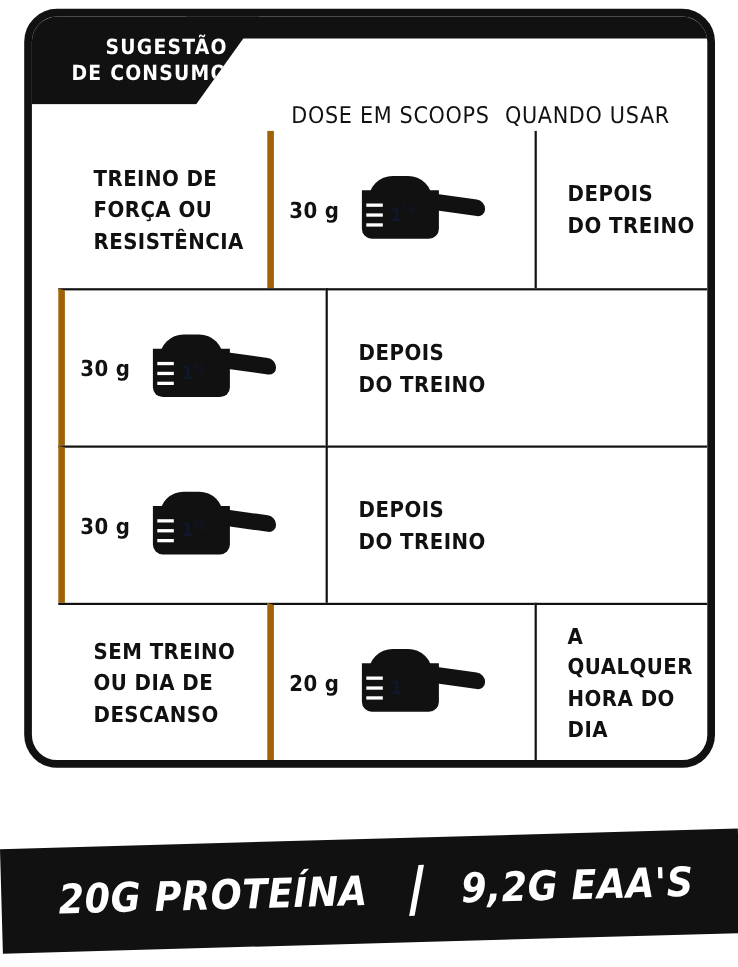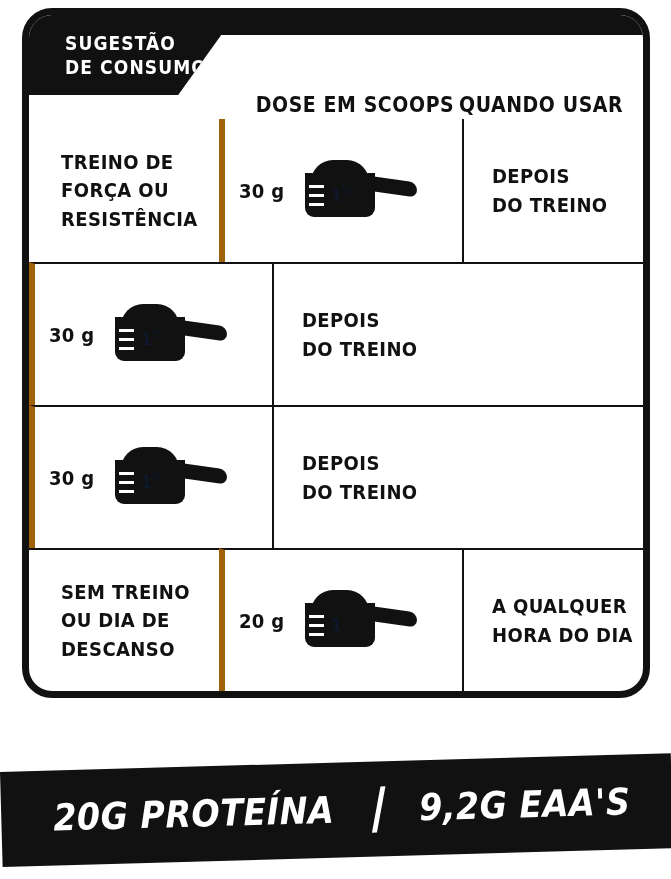--- a/index.html
+++ b/index.html
@@ -43,20 +43,21 @@
   #header-tab .tab-text {
     position: absolute;
     left: 38px;
     top: 18px;
     color: #ffffff;
     font-size: 19px;
     font-weight: 700;
     letter-spacing: 1.1px;
     line-height: 1.28;
     text-transform: uppercase;
+    text-align: right;
   }
   
   #header-strip {
     position: absolute;
     left: 140px;
     top: -2px;
     right: -2px;
     height: 22px;
     background: #111111;
     z-index: 2;
@@ -68,21 +69,21 @@
     left: 0;
     top: 60px;
     width: 100%;
     height: 58px;
     z-index: 4;
   }
   .col-head {
     position: absolute;
     color: #111111;
     font-size: 21px;
-    font-weight: 700;
+    font-weight: 400;
     letter-spacing: 0.6px;
     text-transform: uppercase;
     white-space: nowrap;
   }
   #col-head-dose { left: 222px; top: 18px; width: 208px; text-align: center; }
   #col-head-when { left: 430px; top: 18px; width: 178px; }
 
   
   #table {
     position: absolute;
@@ -90,20 +91,21 @@
     top: 104px;
     width: 100%;
     height: 574px;
   }
   .row {
     position: relative;
     display: flex;
     align-items: stretch;
     height: 143px;
     box-sizing: border-box;
+    padding-left: 24px;
   }
   .row + .row .cell-activity,
   .row + .row .cell-dose,
   .row + .row .cell-when { border-top: 2px solid #111111; }
 
   .cell-activity {
     width: 190px;
     box-sizing: border-box;
     padding: 0 18px 0 32px;
     display: flex;

